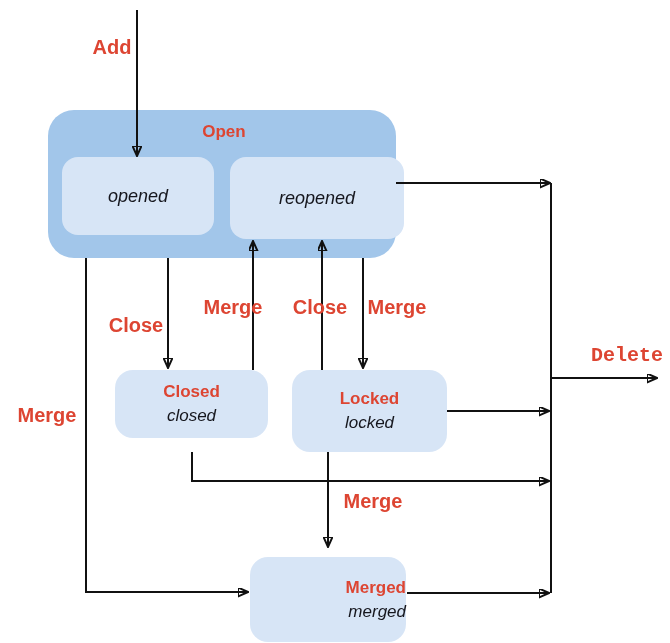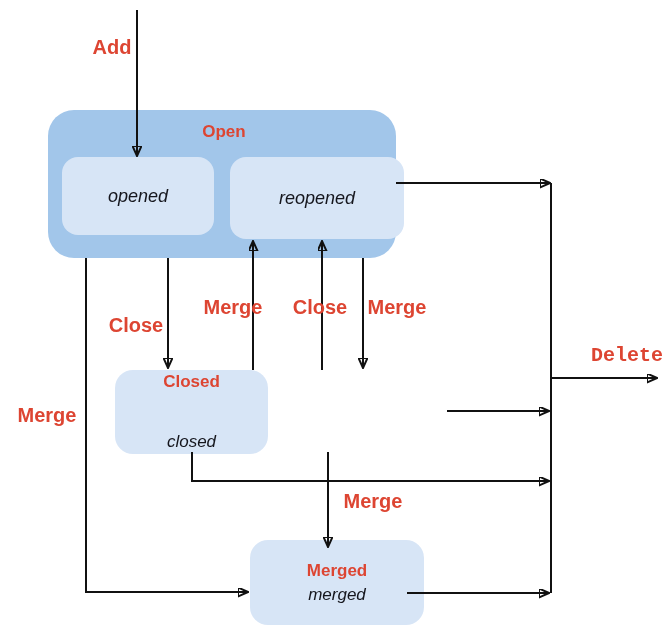--- a/index.html
+++ b/index.html
@@ -90,27 +90,31 @@
   </div>
 
   <div class="state-box" style="left:62px; top:157px; width:152px; height:78px; border-radius:16px;">
     <div class="inner-label">opened</div>
   </div>
 
   <div class="state-box" style="left:230px; top:157px; width:174px; height:82px; border-radius:16px;text-align:center;">
     <div class="inner-label">reopened</div>
   </div>
 
-  <div class="state-box" style="left:115px; top:370px; width:153px; height:84px;justify-content:space-between;">
+  <div class="state-box" style="left:115px; top:370px; width:153px; height:68px;">
     <div class="state-title">Closed</div>
     <div class="state-sub">closed</div>
   </div>
 
+  <div class="state-box" style="left:292px; top:370px; width:155px; height:82px;">
+    <div class="state-title">Locked</div>
+    <div class="state-sub">locked</div>
+  </div>
 
-  <div class="state-box" style="left:250px; top:540px; width:174px; height:85px;">
+  <div class="state-box" style="left:250px; top:557px; width:156px; height:85px;align-items:flex-end;">
     <div class="state-title">Merged</div>
     <div class="state-sub">merged</div>
   </div>
 
   <svg id="arrows" width="670" height="643" viewBox="0 0 670 643">
     <defs>
       <marker id="ah" markerUnits="userSpaceOnUse" markerWidth="11" markerHeight="10" refX="9" refY="4.5" orient="auto">
         <path d="M0,0 L10,4.5 L0,9 Z" fill="#111111" stroke="none"></path>
       </marker>
     </defs>

